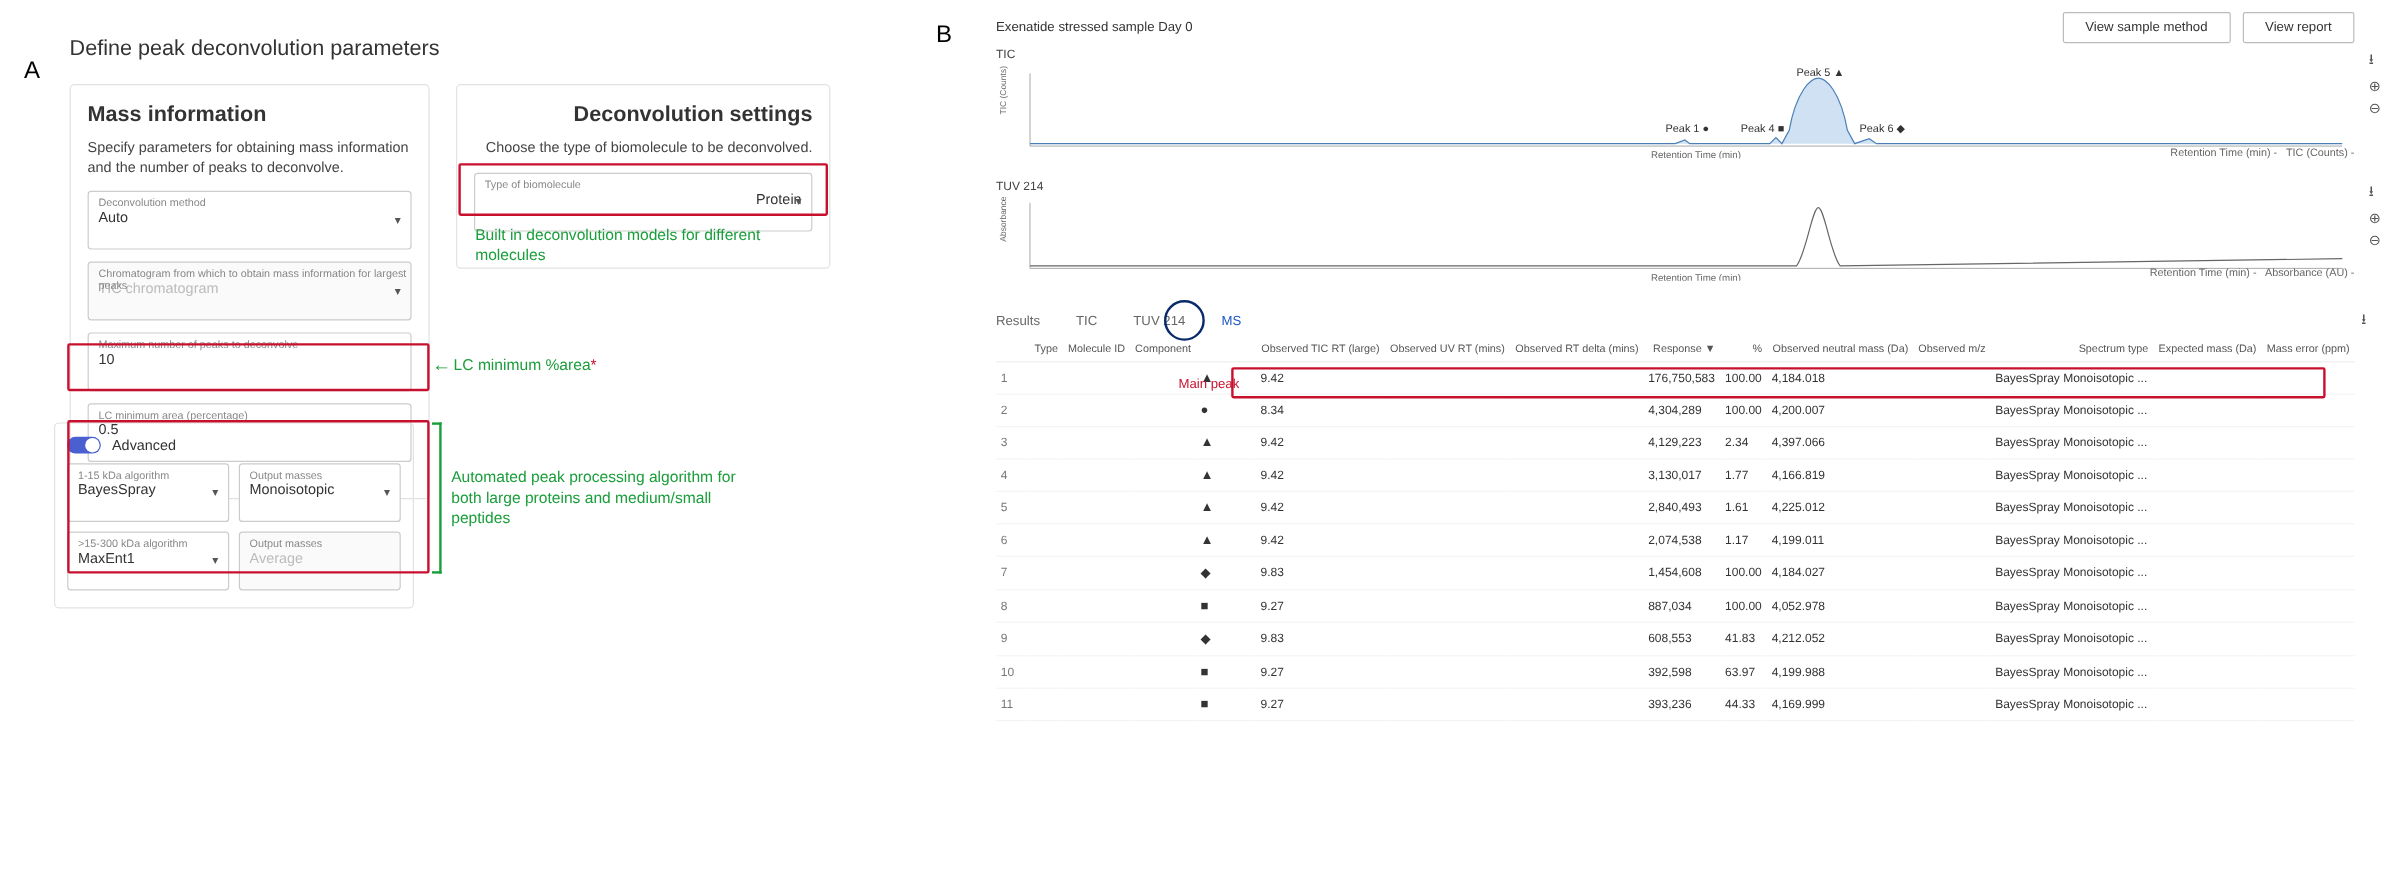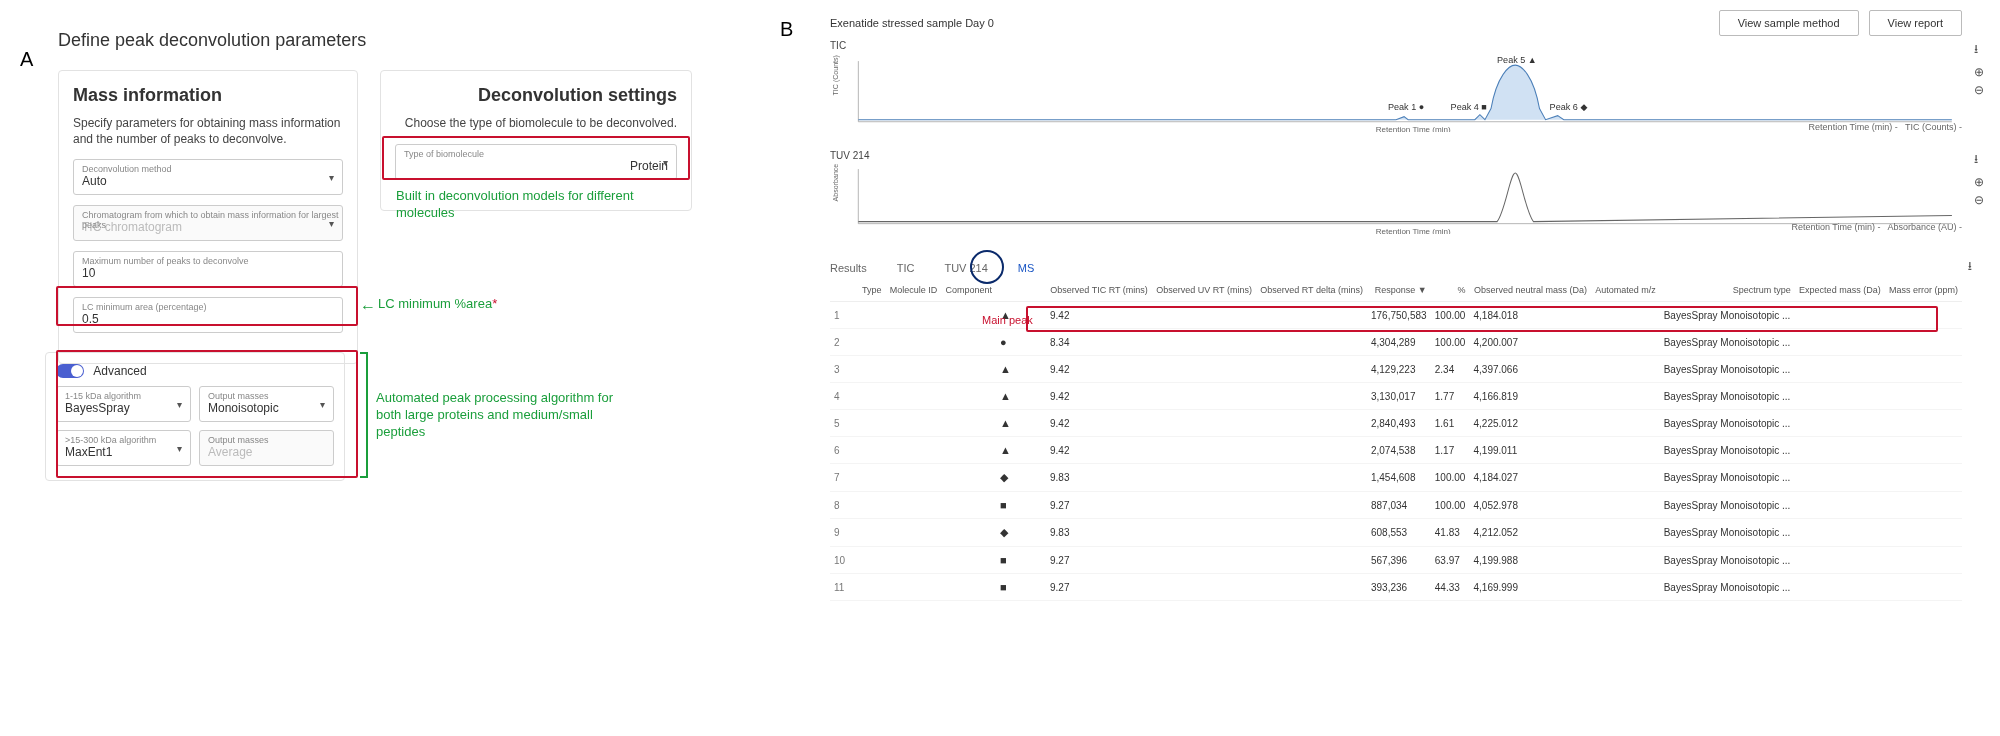--- a/index.html
+++ b/index.html
@@ -8,21 +8,21 @@
   
   .panel-a { position: absolute; left: 38px; top: 30px; width: 720px; }
   .panel-tag { position: absolute; font-size: 20px; font-weight: 400; color: #000; }
   .title-a { font-size: 18px; font-weight: 400; color: #333; margin-bottom: 18px; margin-left: 20px; }
   .card-left { position: absolute; left: 58px; top: 70px; width: 300px; border: 1px solid #e2e2e2; border-radius: 4px; padding: 14px 14px 20px 14px; }
   .card-right { position: absolute; left: 380px; top: 70px; width: 312px; border: 1px solid #e2e2e2; border-radius: 4px; padding: 14px 14px 20px 14px; text-align: right; }
   .card-title { font-size: 18px; font-weight: 600; margin-bottom: 10px; color: #333; }
   .card-desc { font-size: 12px; color: #444; margin-bottom: 12px; line-height: 1.3; }
   .field { position: relative; margin-bottom: 10px; }
   .field-label { font-size: 9px; color: #888; position: absolute; top: 4px; left: 8px; }
-  .field-box { border: 1px solid #ccc; border-radius: 3px; padding: 14px 8px 6px 8px; font-size: 12px; color: #333; background: #fff; position: relative; min-height: 34px; }
+  .field-box { border: 1px solid #ccc; border-radius: 3px; padding: 14px 8px 19px 8px; font-size: 12px; color: #333; background: #fff; position: relative; min-height: 34px; }
   .field-box.disabled { color: #bbb; background: #fafafa; }
   .caret { position: absolute; right: 8px; top: 50%; transform: translateY(-50%); font-size: 10px; color: #555; }
   .redbox { border: 2px solid #c8102e; border-radius: 2px; position: absolute; pointer-events: none; }
   
   .advanced-wrap { position: absolute; left: 45px; top: 352px; width: 300px; border: 1px solid #e2e2e2; border-radius: 4px; padding: 10px 10px 14px 10px; }
   .adv-row { display: flex; gap: 8px; margin-top: 8px; }
   .adv-row .field-box { flex:1; }
   .toggle { display: inline-block; width: 28px; height: 14px; background: #4a5fd0; border-radius: 8px; position: relative; vertical-align: middle; margin-right: 6px; }
   .toggle::after { content: ""; width: 12px; height: 12px; background: #fff; border-radius: 50%; position: absolute; right: 1px; top: 1px; }
   .adv-label { font-size: 12px; color: #333; vertical-align: middle; }
@@ -232,27 +232,27 @@
 
   <div class="tbl-wrap">
     <table>
       <thead>
         <tr>
           <th></th>
           <th>Type</th>
           <th>Molecule ID</th>
           <th>Component</th>
           <th style="width:50px;"></th>
-          <th>Observed TIC RT (mins)</th>
+          <th>Observed TIC RT (large)</th>
           <th>Observed UV RT (mins)</th>
           <th>Observed RT delta (mins)</th>
           <th>Response ▼</th>
           <th>%</th>
           <th>Observed neutral mass (Da)</th>
-          <th>Automated m/z</th>
+          <th>Observed m/z</th>
           <th>Spectrum type</th>
           <th>Expected mass (Da)</th>
           <th>Mass error (ppm)</th>
         </tr>
       </thead>
       <tbody id="table-body">
           <tr>
             <td class="idx">1</td>
             <td></td>
             <td></td>
@@ -407,21 +407,21 @@
           </tr>
           <tr>
             <td class="idx">10</td>
             <td></td>
             <td></td>
             <td></td>
             <td class="marker">■</td>
             <td>9.27</td>
             <td></td>
             <td></td>
-            <td>567,396</td>
+            <td>392,598</td>
             <td>63.97</td>
             <td>4,199.988</td>
             <td></td>
             <td>BayesSpray Monoisotopic ...</td>
             <td></td>
             <td></td>
           </tr>
           <tr>
             <td class="idx">11</td>
             <td></td>

